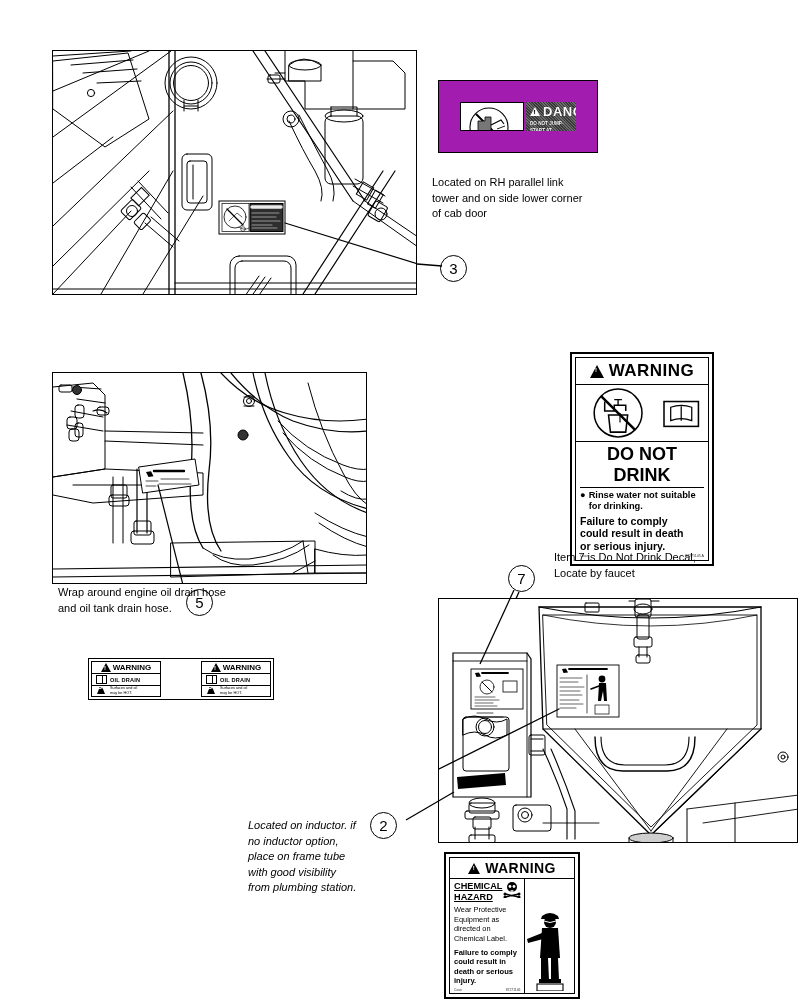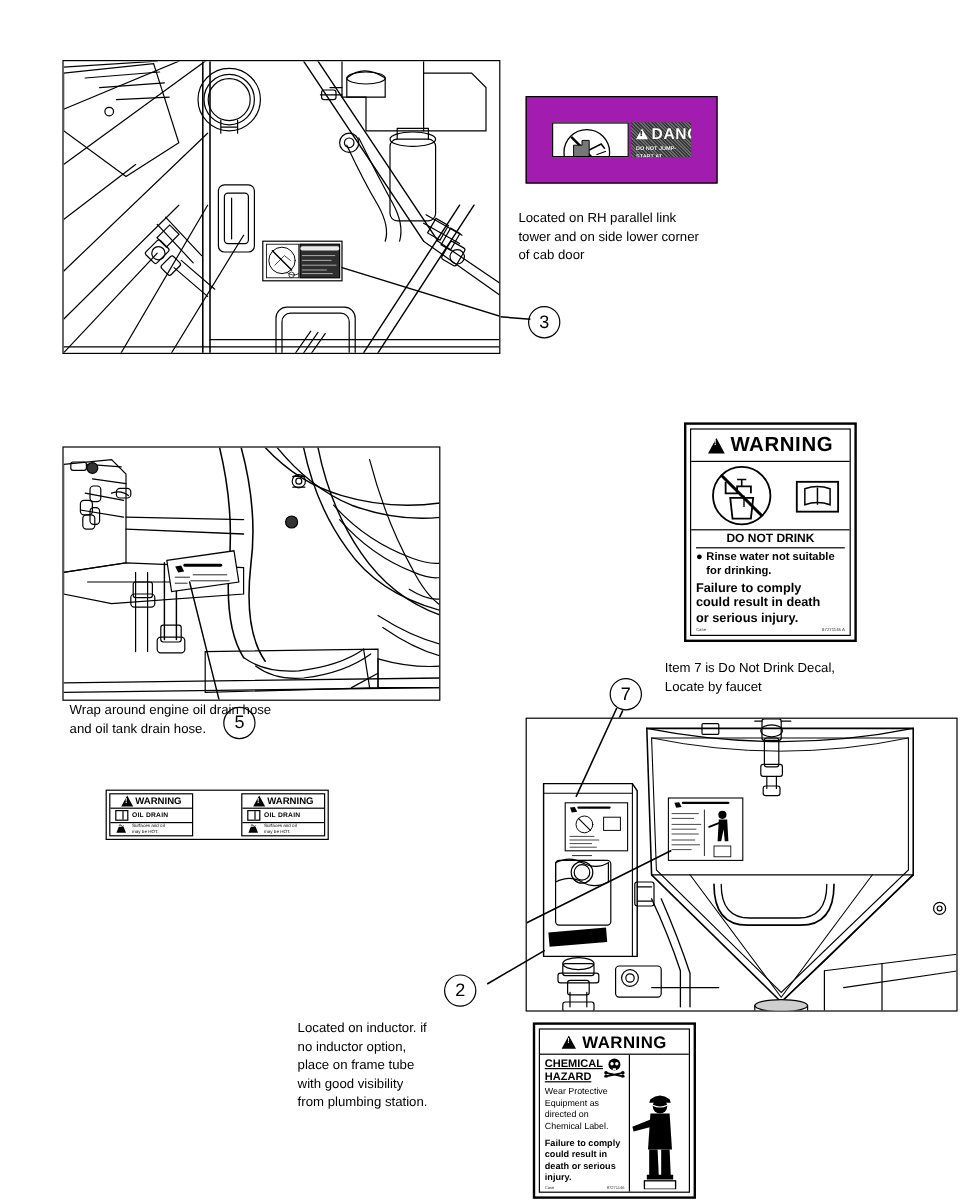--- a/index.html
+++ b/index.html
@@ -135,21 +135,21 @@
   }
   .dnd-pic {
     height: 56px;
     border-bottom: 1.5px solid #000;
     display: flex; align-items: center;
     position: relative;
   }
   .dnd-title {
     text-align: center;
     font-weight: bold;
-    font-size: 10px;
+    font-size: 18px;
     padding: 2px 0 1px;
     border-bottom: 1px solid #000;
     margin: 0 4px;
   }
   .dnd-bullet {
     font-size: 9.3px;
     font-weight: bold;
     line-height: 1.22;
     padding: 2px 3px 2px 4px;
     display: flex;
@@ -666,21 +666,21 @@
 </svg>
 
 <svg class="abs" width="60" height="40" style="left:398px; top:790px;">
   <path d="M56 2 L8 30" stroke="#000" stroke-width="1.3" fill="none"></path>
 </svg>
 
 <div class="balloon abs" style="left:370px; top:812px;">
   <span>2</span>
 </div>
 
-<div class="caption abs" style="left:248px; top:850px; width:200px;">Located on inductor. if
+<div class="caption abs" style="left:248px; top:818px; width:200px;font-style:italic;">Located on inductor. if
 no inductor option,
 place on frame tube
 with good visibility
 from plumbing station.</div>
 
 <div class="chem abs" style="left:444px; top:852px;">
   <div class="chem-inner">
     <div class="chem-hd">
       <span class="tri tri-dark" style="border-left-width:6px;border-right-width:6px;border-bottom-width:11px;"></span>
       <span>WARNING</span>

